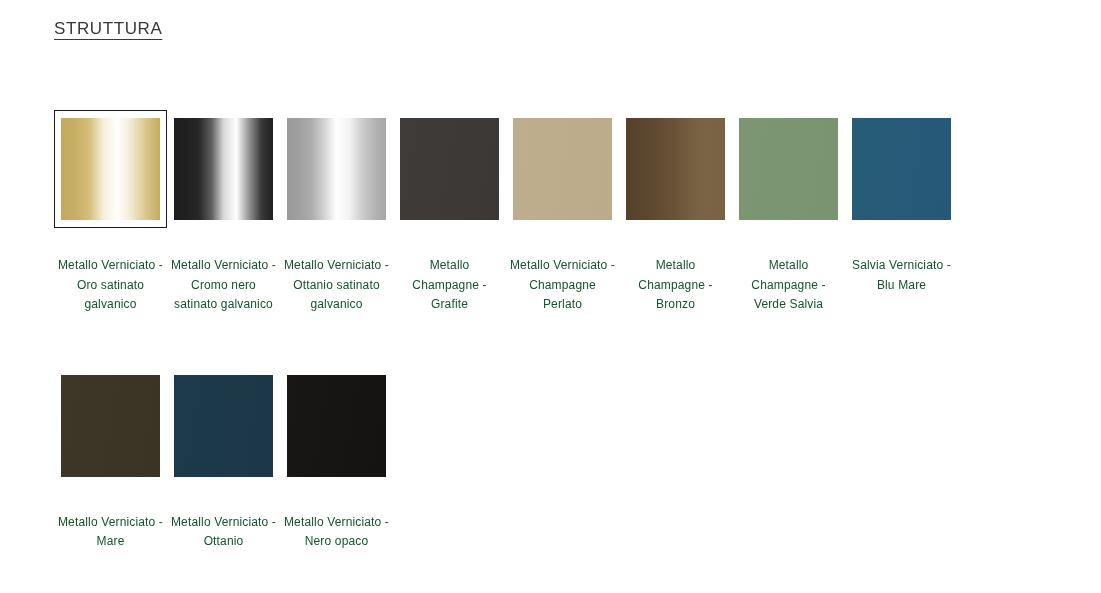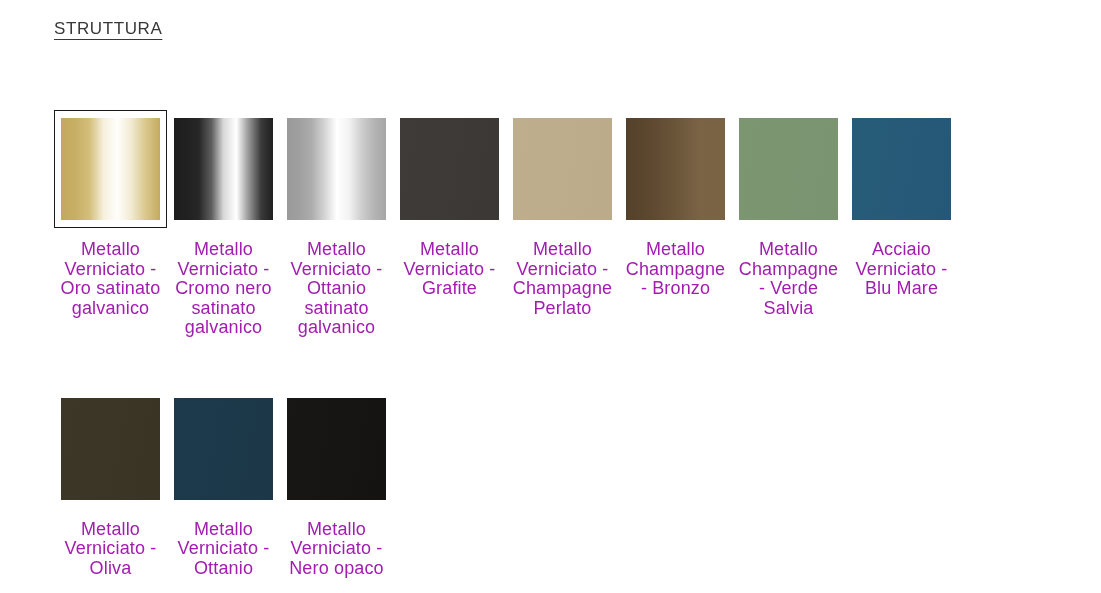--- a/index.html
+++ b/index.html
@@ -68,26 +68,26 @@
   }
   .swatch-frame.selected {
     border: 1px solid #1a1a1a;
   }
   .swatch-chip {
     width: 99px;
     height: 102px;
     display: block;
   }
   .swatch-label {
-    margin-top: 12px;
+    margin-top: 28px;
     width: 108px;
     text-align: center;
-    font-size: 18px;
+    font-size: 12px;
     line-height: 19.5px;
-    color: #a21caf;
+    color: #14532d;
     letter-spacing: 0.15px;
     font-weight: 400;
   }
 </style>
 </head>
 <body>
 
 <div class="page">
 
   <div class="section-title">STRUTTURA</div>
@@ -108,21 +108,21 @@
       <div class="swatch-cell">
         <div class="swatch-frame">
           <div class="swatch-chip" style="background: linear-gradient(90deg, rgb(154, 154, 154) 0%, rgb(160, 160, 160) 13%, rgb(173, 173, 173) 25%, rgb(212, 212, 212) 38%, rgb(255, 255, 255) 50%, rgb(242, 242, 242) 63%, rgb(207, 207, 207) 75%, rgb(180, 180, 180) 88%, rgb(166, 166, 166) 100%);"></div>
         </div>
         <div class="swatch-label">Metallo Verniciato - Ottanio satinato galvanico</div>
       </div>
       <div class="swatch-cell">
         <div class="swatch-frame">
           <div class="swatch-chip" style="background: linear-gradient(100deg, rgb(62, 59, 56) 0%, rgb(59, 56, 54) 100%);"></div>
         </div>
-        <div class="swatch-label">Metallo Verniciato - Grafite</div>
+        <div class="swatch-label">Metallo Champagne - Grafite</div>
       </div>
       <div class="swatch-cell">
         <div class="swatch-frame">
           <div class="swatch-chip" style="background: linear-gradient(100deg, rgb(191, 174, 142) 0%, rgb(188, 171, 138) 100%);"></div>
         </div>
         <div class="swatch-label">Metallo Verniciato - Champagne Perlato</div>
       </div>
       <div class="swatch-cell">
         <div class="swatch-frame">
           <div class="swatch-chip" style="background: linear-gradient(90deg, rgb(85, 64, 42) 0%, rgb(93, 72, 48) 25%, rgb(107, 85, 57) 50%, rgb(123, 100, 70) 75%, rgb(122, 98, 68) 100%);"></div>
@@ -132,28 +132,28 @@
       <div class="swatch-cell">
         <div class="swatch-frame">
           <div class="swatch-chip" style="background: linear-gradient(100deg, rgb(125, 150, 114) 0%, rgb(122, 147, 112) 100%);"></div>
         </div>
         <div class="swatch-label">Metallo Champagne - Verde Salvia</div>
       </div>
       <div class="swatch-cell">
         <div class="swatch-frame">
           <div class="swatch-chip" style="background: linear-gradient(100deg, rgb(39, 92, 121) 0%, rgb(37, 88, 118) 100%);"></div>
         </div>
-        <div class="swatch-label">Acciaio Verniciato - Blu Mare</div>
+        <div class="swatch-label">Salvia Verniciato - Blu Mare</div>
       </div>
       <div class="row2-gap"></div>
       <div class="swatch-cell">
         <div class="swatch-frame">
           <div class="swatch-chip" style="background: linear-gradient(100deg, rgb(60, 55, 38) 0%, rgb(57, 52, 35) 100%);"></div>
         </div>
-        <div class="swatch-label">Metallo Verniciato - Oliva</div>
+        <div class="swatch-label">Metallo Verniciato - Mare</div>
       </div>
       <div class="swatch-cell">
         <div class="swatch-frame">
           <div class="swatch-chip" style="background: linear-gradient(100deg, rgb(29, 58, 76) 0%, rgb(27, 55, 72) 100%);"></div>
         </div>
         <div class="swatch-label">Metallo Verniciato - Ottanio</div>
       </div>
       <div class="swatch-cell">
         <div class="swatch-frame">
           <div class="swatch-chip" style="background: linear-gradient(100deg, rgb(24, 23, 22) 0%, rgb(20, 19, 18) 100%);"></div>

